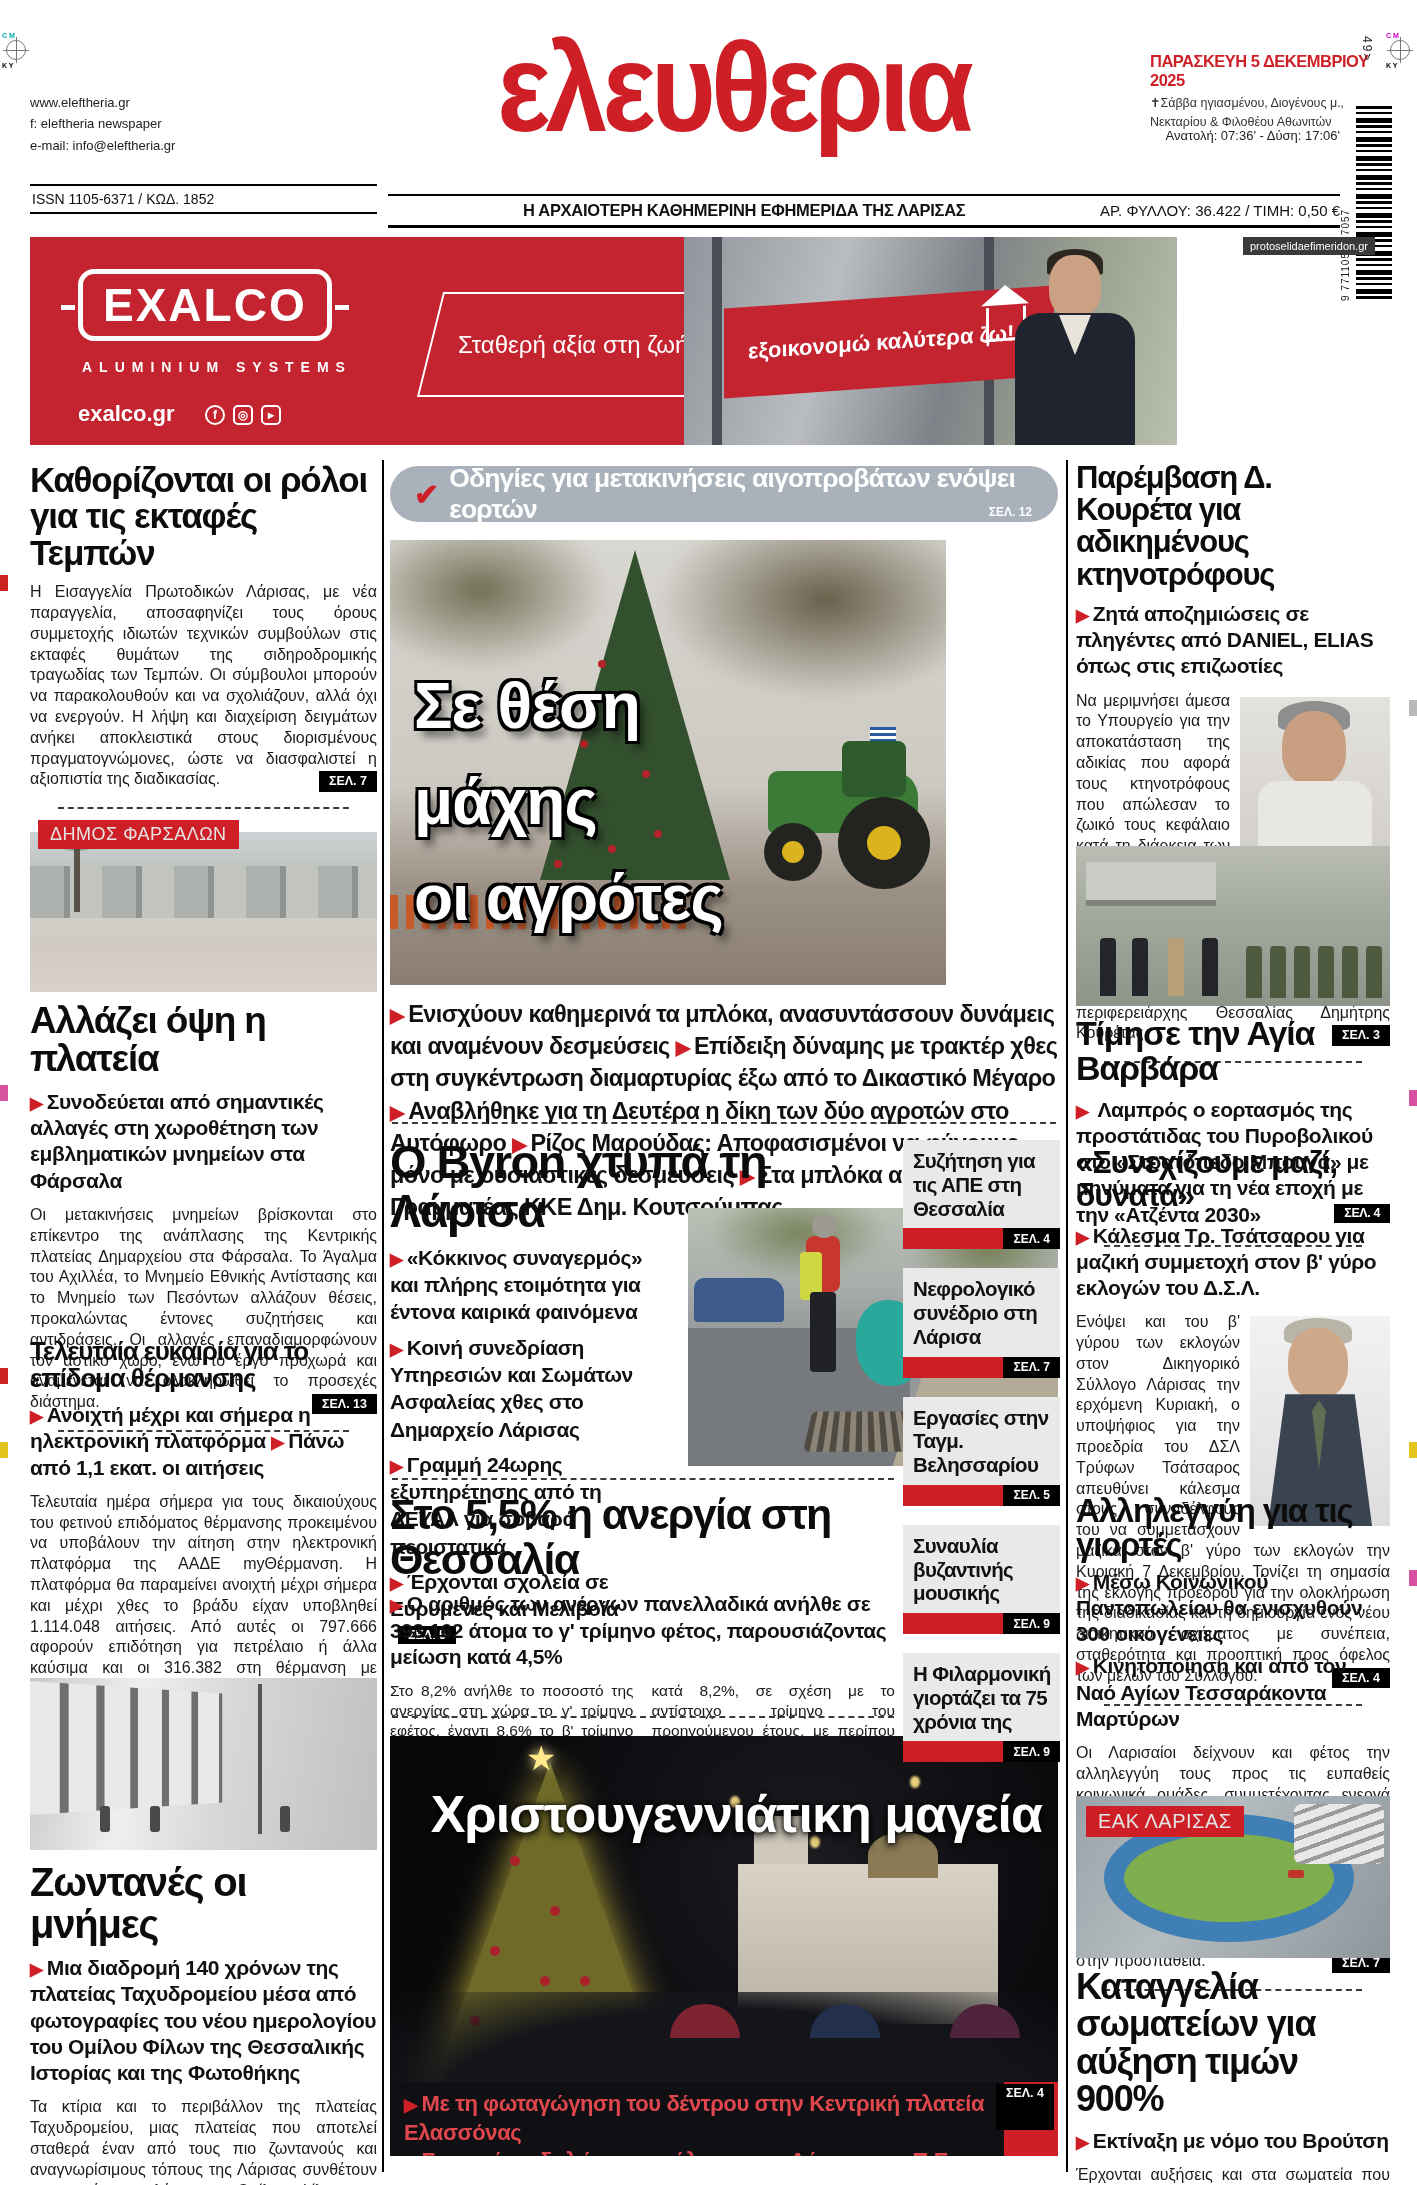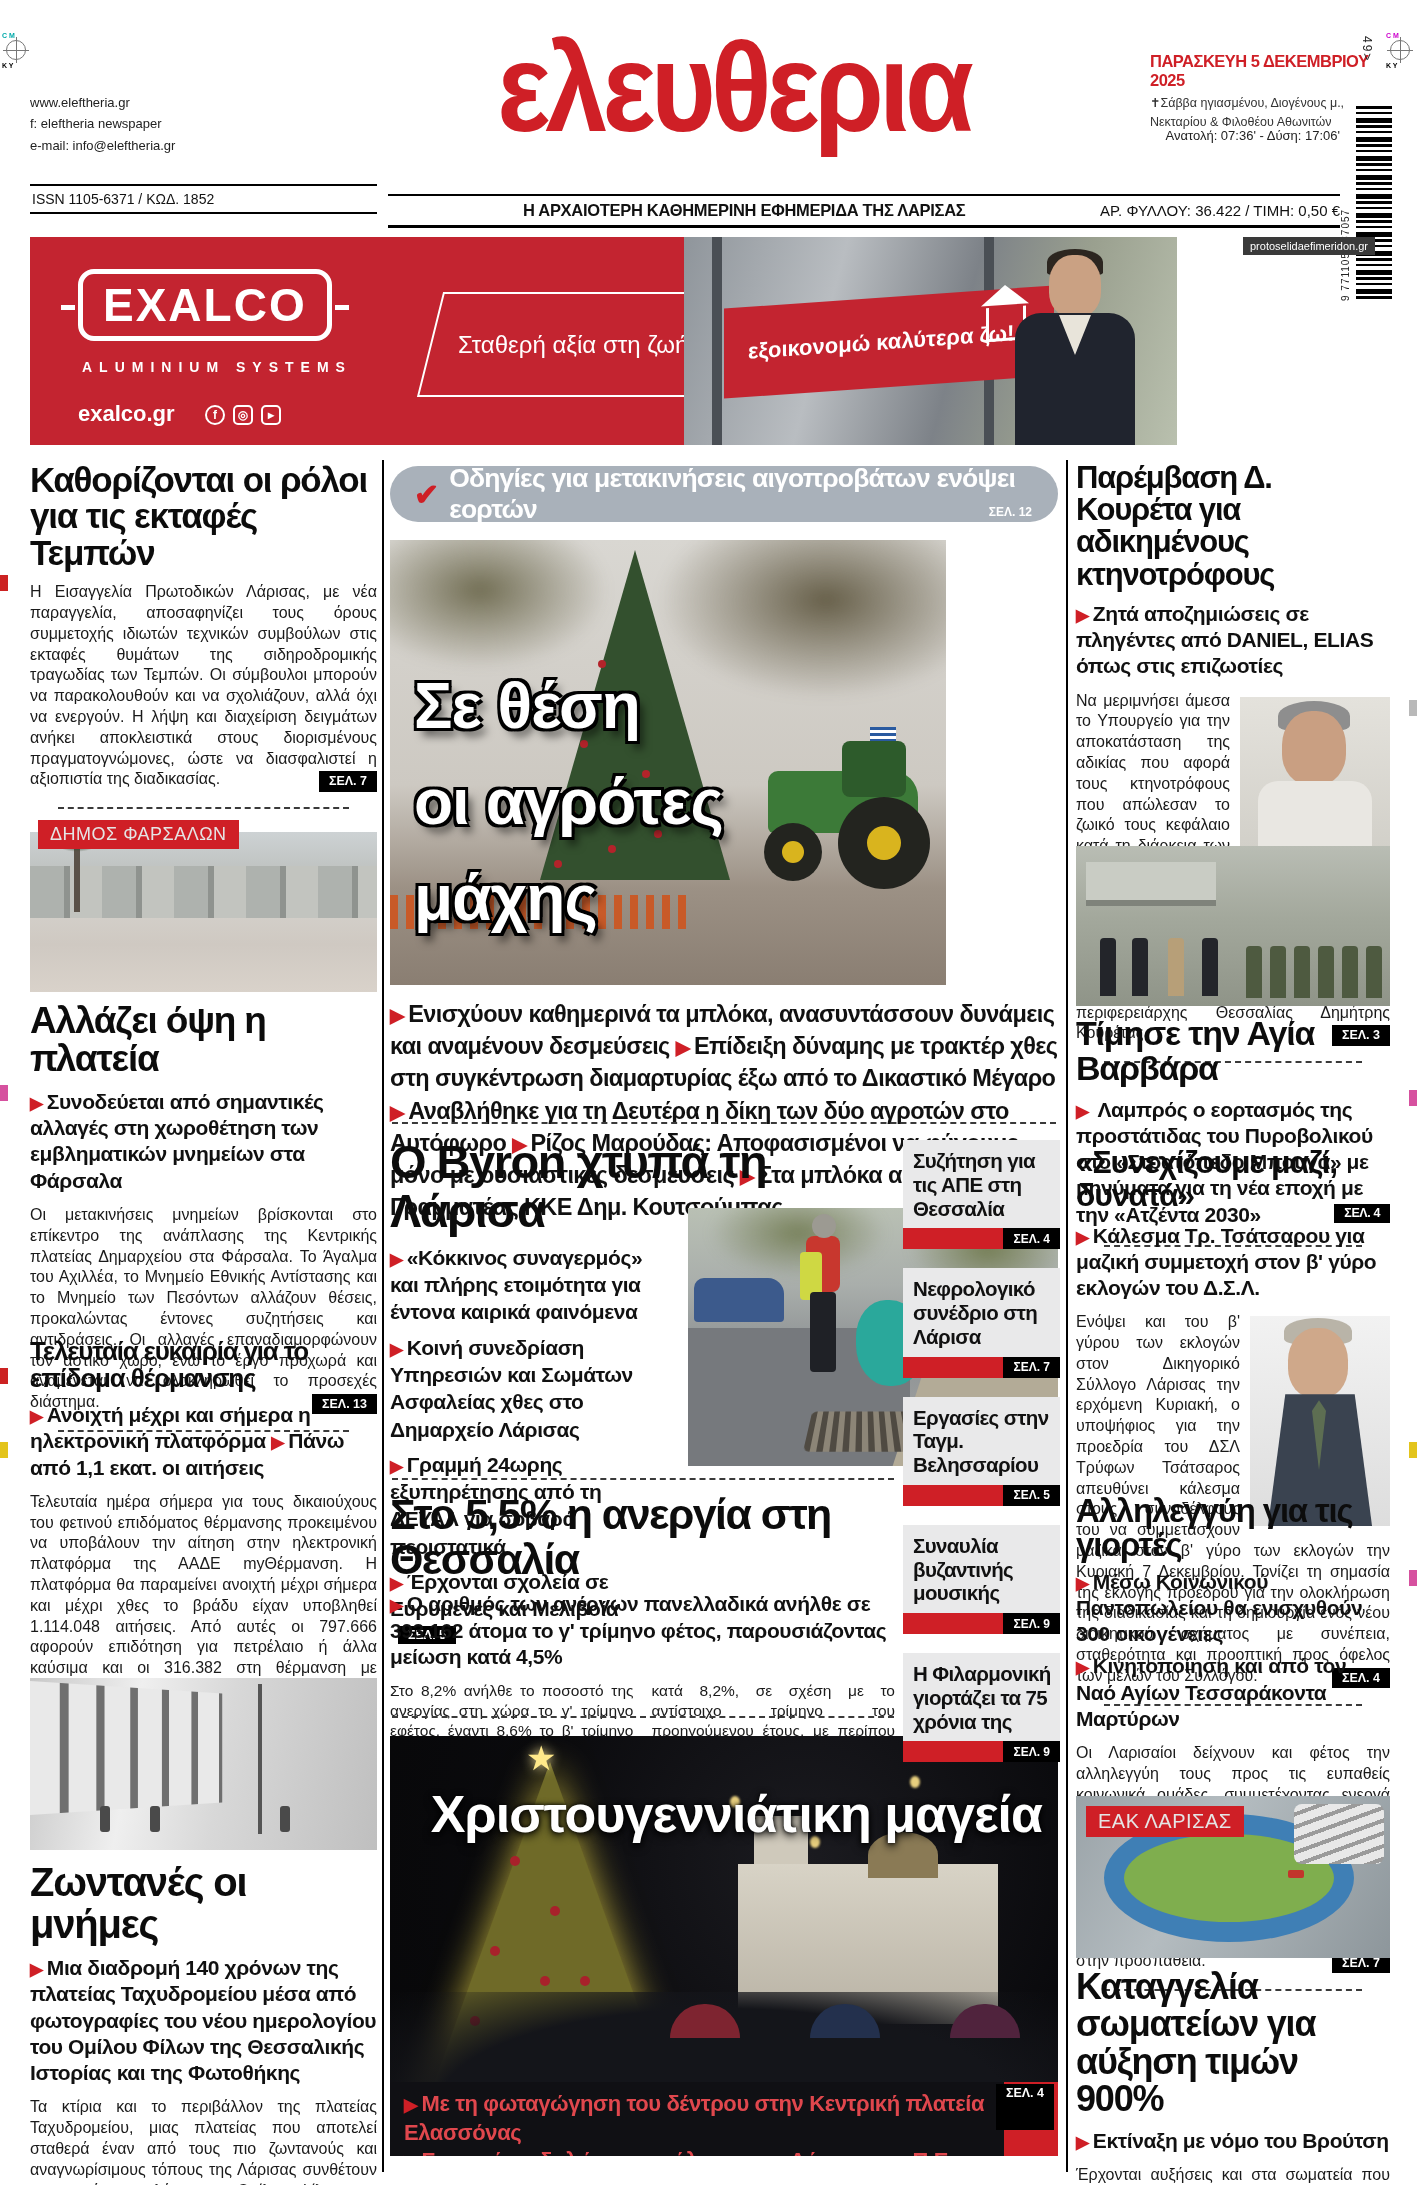--- a/index.html
+++ b/index.html
@@ -354,22 +354,22 @@
         <div class="tr-cab"></div>
       <div class="tr-wheel" style="left:88px;top:62px;width:92px;height:92px;">
           <div class="tr-hub"></div>
         </div>
       <div class="tr-wheel" style="left:14px;top:88px;width:58px;height:58px;">
           <div class="tr-hub"></div>
         </div>
     </div>
     <div class="main-head">
       <div class="main-line">Σε θέση</div>
+      <div class="main-line">μάχης</div>
       <div class="main-line">οι αγρότες</div>
-      <div class="main-line">μάχης</div>
     </div>
   </div>
 
   <div class="cen-bullets">
     <span class="bl-inline">Ενισχύουν καθημερινά τα μπλόκα, ανασυντάσσουν δυνάμεις και αναμένουν δεσμεύσεις </span><span class="bl-inline">Επίδειξη δύναμης με τρακτέρ χθες στη συγκέντρωση διαμαρτυρίας έξω από το Δικαστικό Μέγαρο </span><span class="bl-inline">Αναβλήθηκε για τη Δευτέρα η δίκη των δύο αγροτών στο Αυτόφωρο </span><span class="bl-inline">Ρίζος Μαρούδας: Αποφασισμένοι να φύγουμε μόνο με ουσιαστικές δεσμεύσεις </span><span class="bl-inline">Στα μπλόκα αύριο ο Γραμματέας ΚΚΕ Δημ. Κουτσούμπας</span>
     <span class="pg">ΣΕΛ. 3</span>
   </div>
   <div class="dash-c" style="top:1122px;"></div>
 
   <div id="byron">

